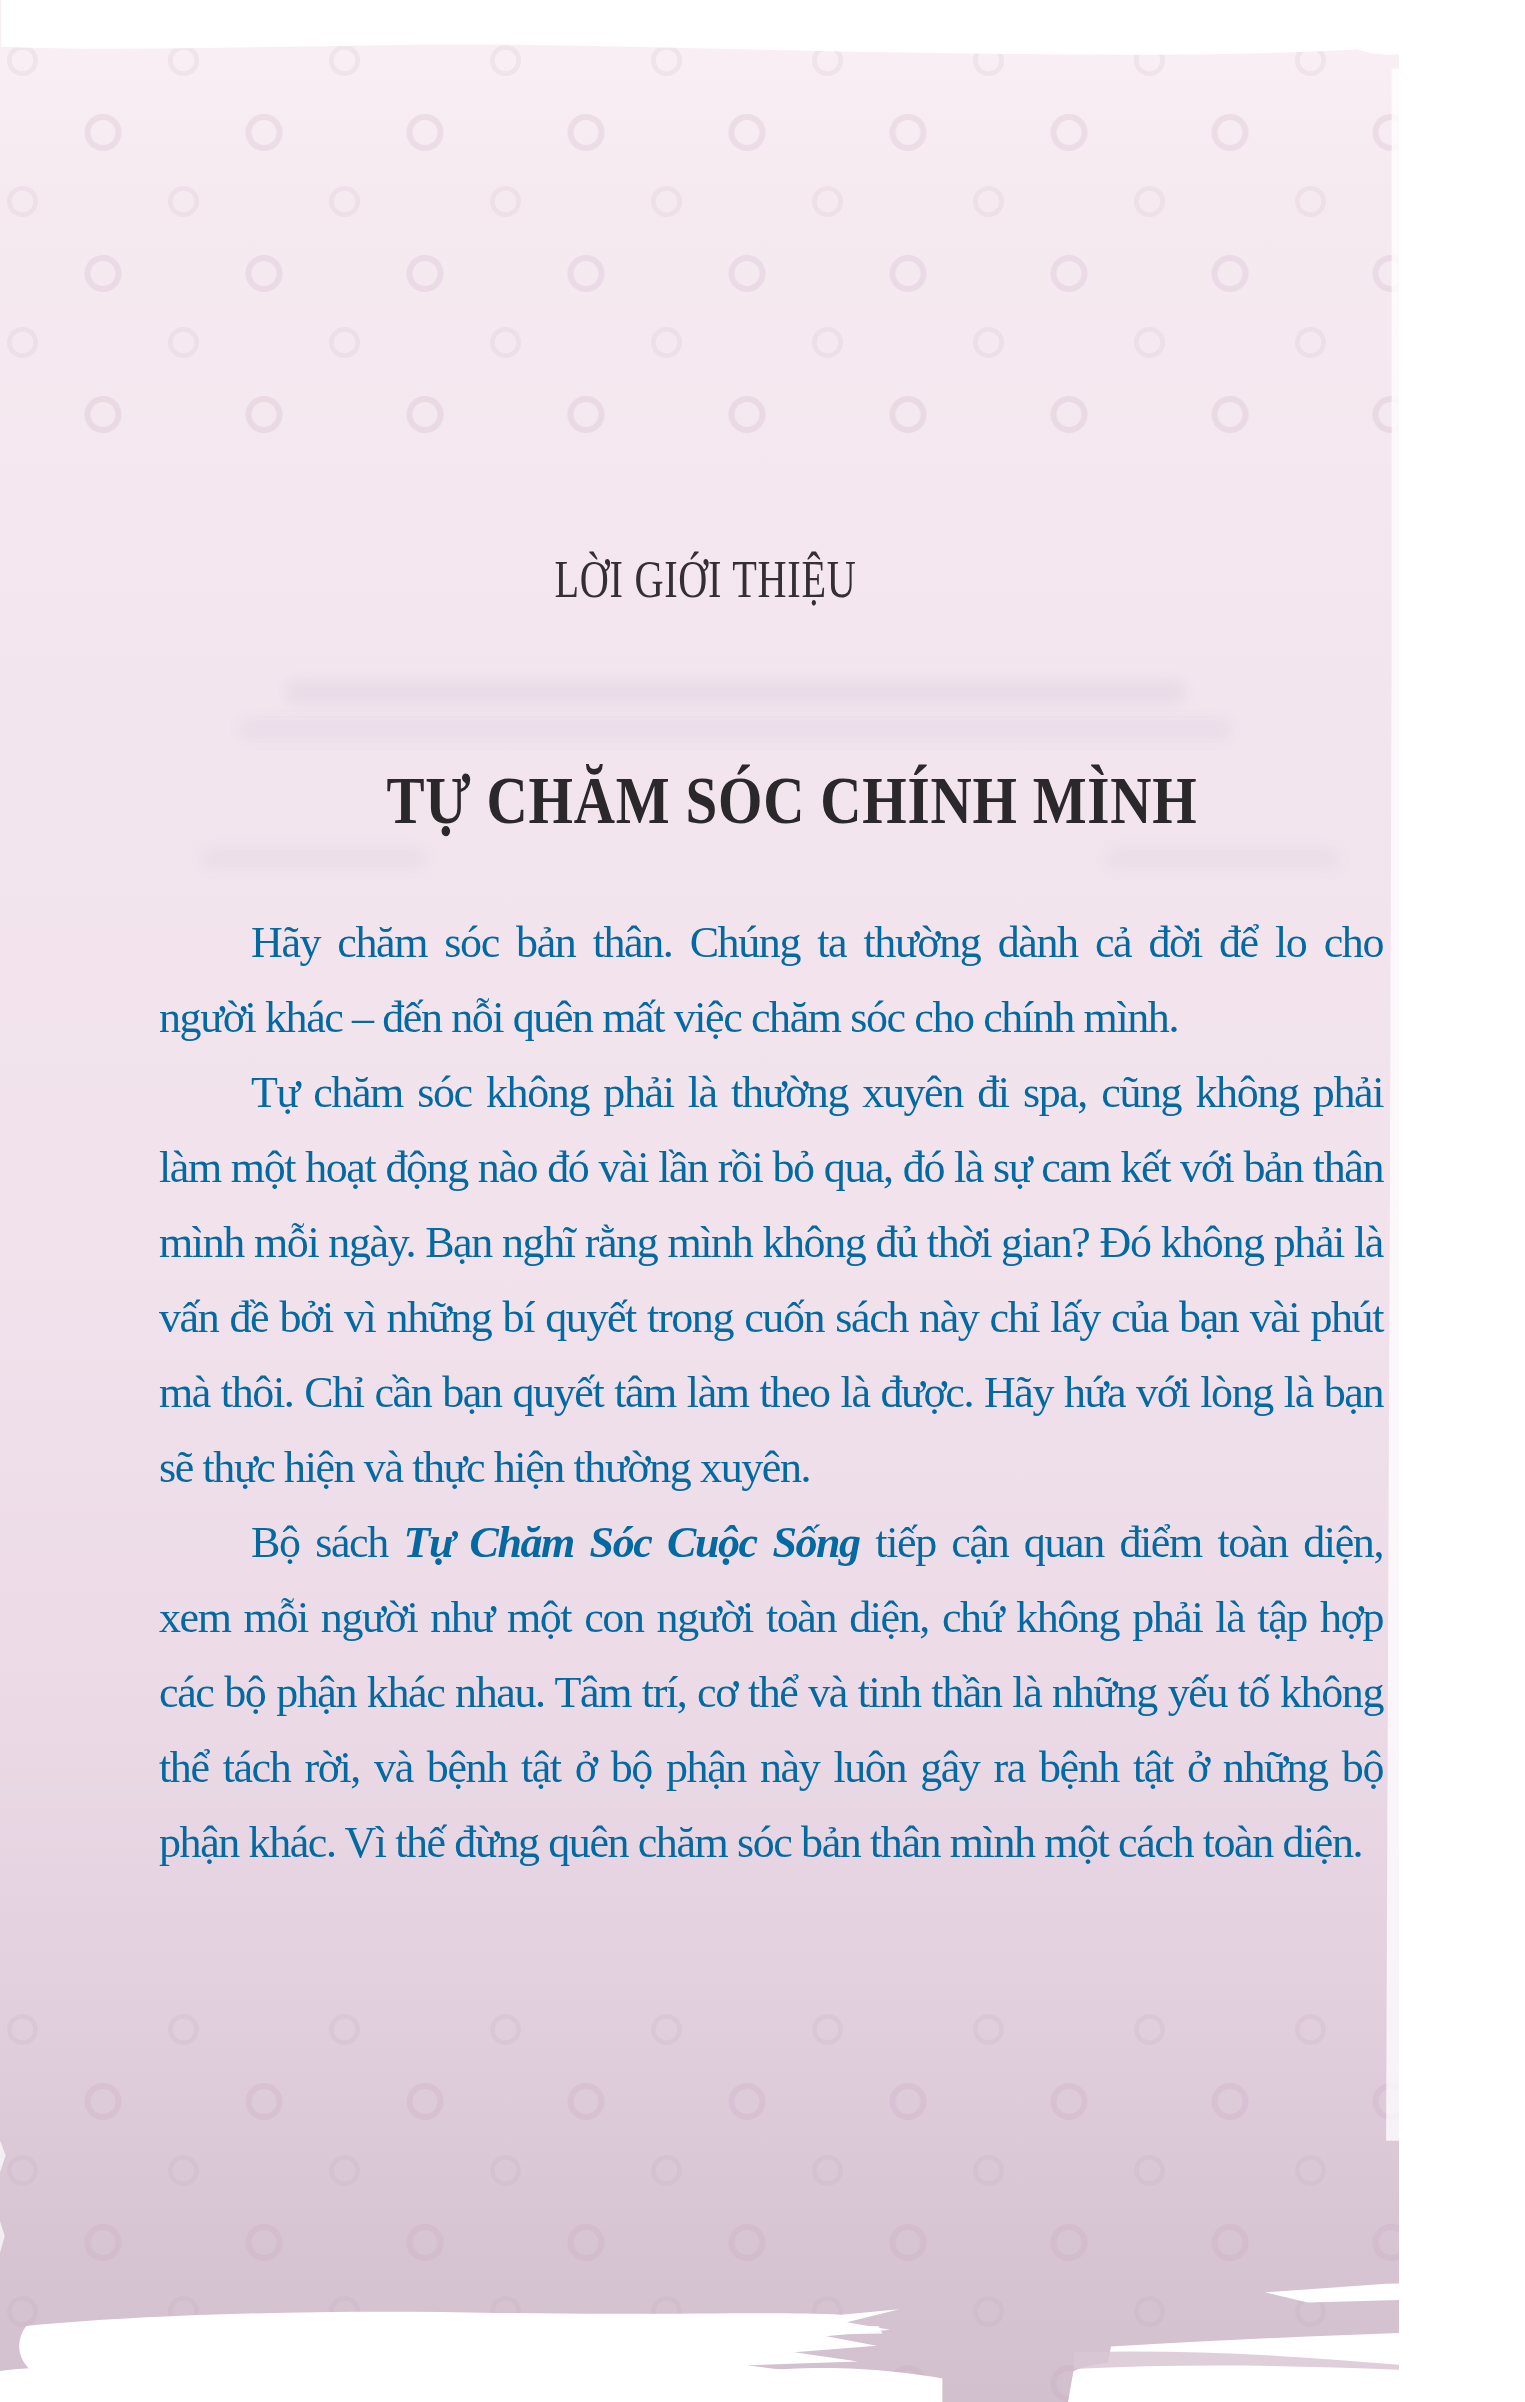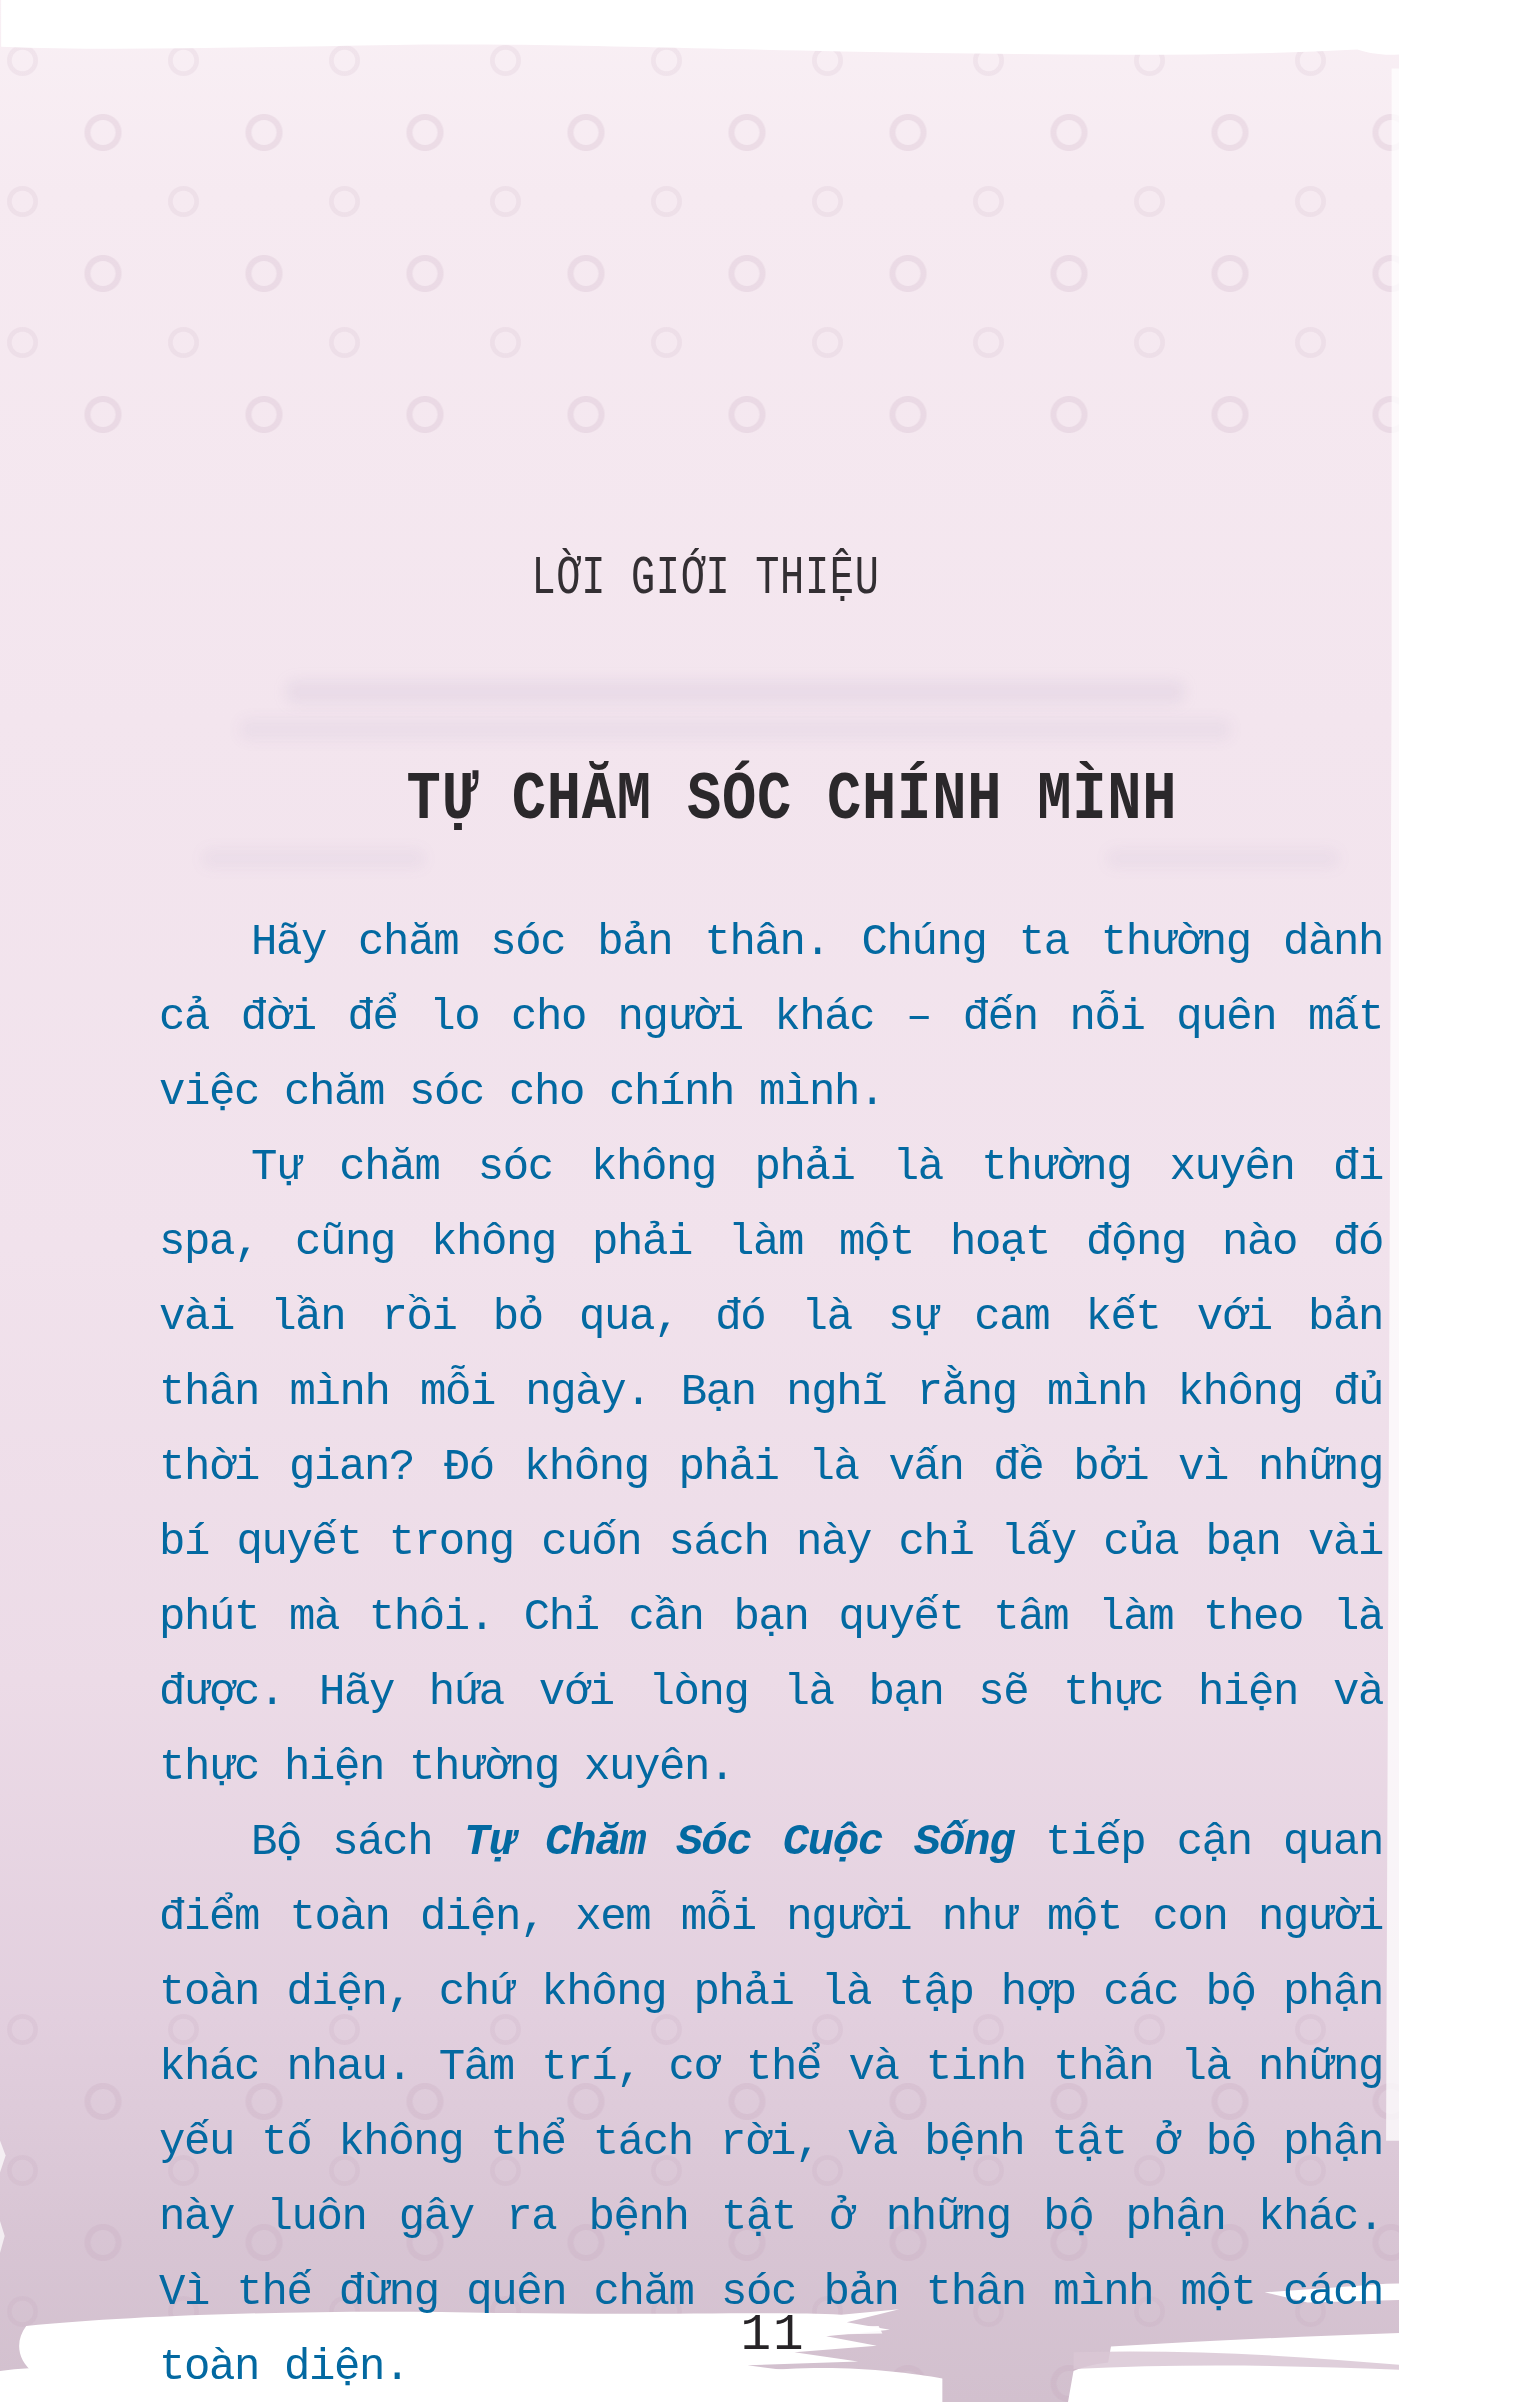--- a/index.html
+++ b/index.html
@@ -1,19 +1,19 @@
 <!DOCTYPE html>
 <html style="font-size:15px"><head>
 <meta charset="utf-8">
 <style>
   html,body{margin:0;padding:0;background:#ffffff;}
   .stage{
     position:relative;width:1399px;height:2402px;overflow:hidden;
     background:#ffffff;
-    font-family:Liberation Mono, monospace;
+    font-family:Liberation Serif, serif;
   }
   
   .paper{
     position:absolute;inset:0;
     background:linear-gradient(180deg,
       #f9f0f5 0%,
       #f6eaf1 8%,
       #f3e5ee 30%,
       #f1e2ec 52%,
       #ecdbe7 70%,
@@ -104,15 +104,14 @@
 
   <h2 class="title">LỜI GIỚI THIỆU</h2>
   <h1 class="heading">TỰ CHĂM SÓC CHÍNH MÌNH</h1>
 
   <div class="bodytext">
     <p>Hãy chăm sóc bản thân. Chúng ta thường dành cả đời để lo cho người khác – đến nỗi quên mất việc chăm sóc cho chính mình.</p>
     <p>Tự chăm sóc không phải là thường xuyên đi spa, cũng không phải làm một hoạt động nào đó vài lần rồi bỏ qua, đó là sự cam kết với bản thân mình mỗi ngày. Bạn nghĩ rằng mình không đủ thời gian? Đó không phải là vấn đề bởi vì những bí quyết trong cuốn sách này chỉ lấy của bạn vài phút mà thôi. Chỉ cần bạn quyết tâm làm theo là được. Hãy hứa với lòng là bạn sẽ thực hiện và thực hiện thường xuyên.</p>
     <p><span>Bộ sách </span><span class="series">Tự Chăm Sóc Cuộc Sống</span><span> tiếp cận quan điểm toàn diện, xem mỗi người như một con người toàn diện, chứ không phải là tập hợp các bộ phận khác nhau. Tâm trí, cơ thể và tinh thần là những yếu tố không thể tách rời, và bệnh tật ở bộ phận này luôn gây ra bệnh tật ở những bộ phận khác. Vì thế đừng quên chăm sóc bản thân mình một cách toàn diện.</span></p>
   </div>
 
-  <div class="pagenum">11</div>
 </div>
 
 
 </body></html>

